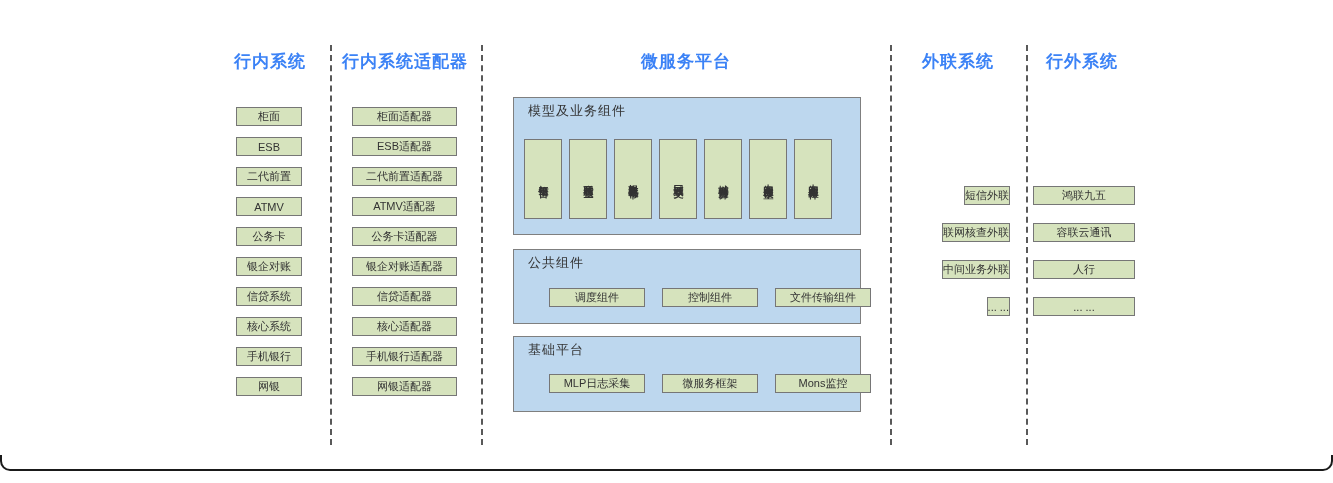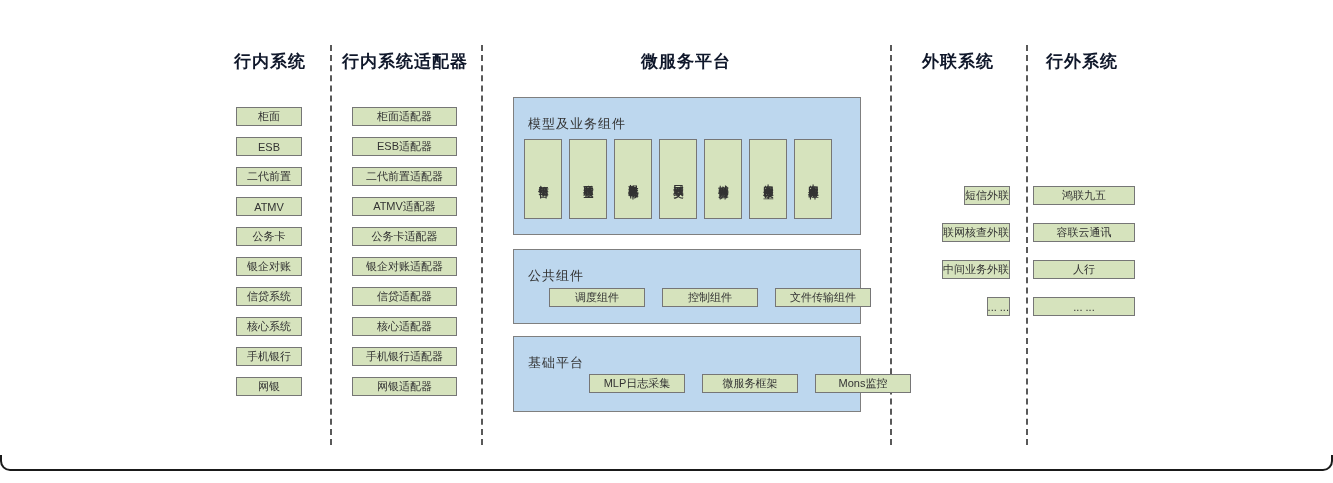--- a/index.html
+++ b/index.html
@@ -11,21 +11,21 @@
     height: 483px;
     background: #ffffff;
     overflow: hidden;
   }
   .col-header {
     position: absolute;
     top: 50px;
     height: 22px;
     font-size: 17px;
     font-weight: bold;
-    color: #0f172a;
+    color: #3b82f6;
     text-align: center;
     letter-spacing: 1px;
     white-space: nowrap;
   }
   .dash-sep {
     position: absolute;
     top: 45px;
     height: 400px;
     width: 0;
     border-left: 2px dashed #595959;
@@ -52,21 +52,21 @@
   .blue-panel {
     position: absolute;
     left: 513px;
     width: 348px;
     background: #bdd7ee;
     border: 1px solid #7f7f7f;
   }
   .panel-title {
     position: absolute;
     left: 14px;
-    top: 17px;
+    top: 4px;
     font-size: 13px;
     color: #333333;
     letter-spacing: 1px;
     white-space: nowrap;
   }
   .vrow {
     position: absolute;
     left: 10px;
     top: 41px;
     display: flex;
@@ -169,21 +169,21 @@
     <div class="panel-title">公共组件</div>
     <div class="hrow" style="top:38px;">
         <div class="gbox">调度组件</div>
         <div class="gbox">控制组件</div>
         <div class="gbox">文件传输组件</div>
       </div>
   </div>
 
   <div class="blue-panel" style="top:336px;height:76px;">
     <div class="panel-title">基础平台</div>
-    <div class="hrow" style="top:37px;margin-left:40px;">
+    <div class="hrow" style="top:37px;">
         <div class="gbox">MLP日志采集</div>
         <div class="gbox">微服务框架</div>
         <div class="gbox">Mons监控</div>
       </div>
   </div>
 
   <div class="stack s37" style="left:909px;top:186px;width:101px;align-items:flex-end;">
       <div class="gbox">短信外联</div>
       <div class="gbox">联网核查外联</div>
       <div class="gbox">中间业务外联</div>

